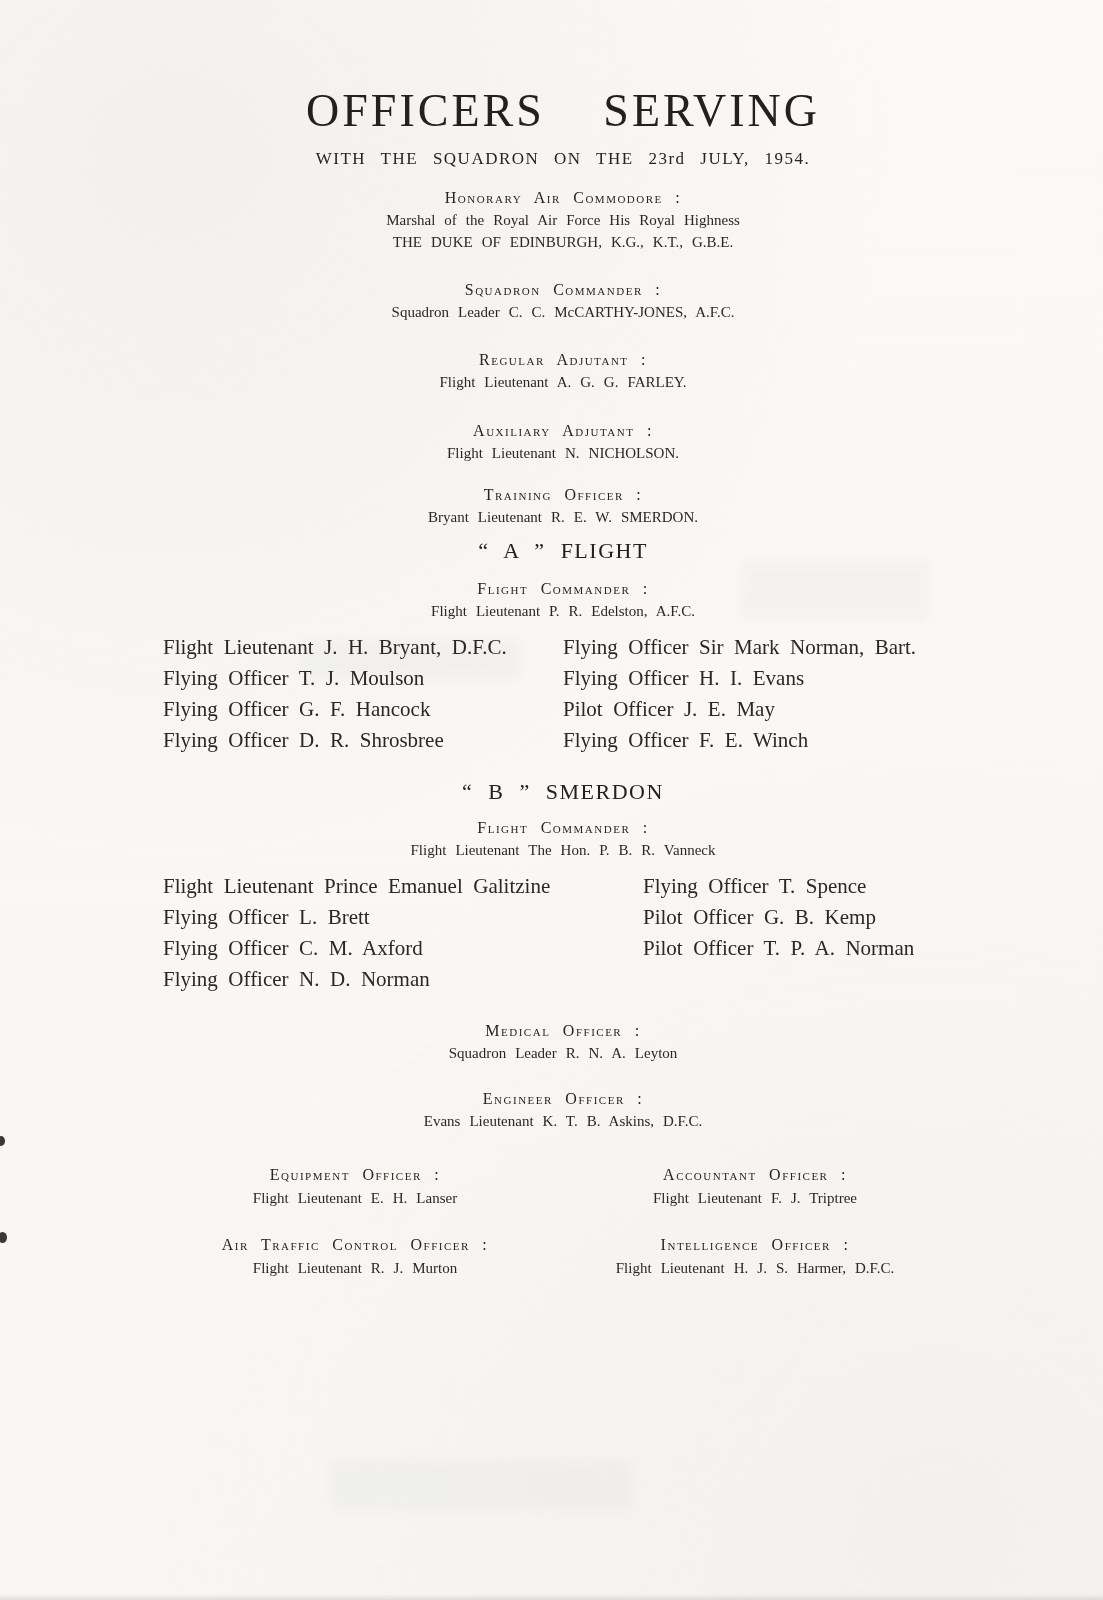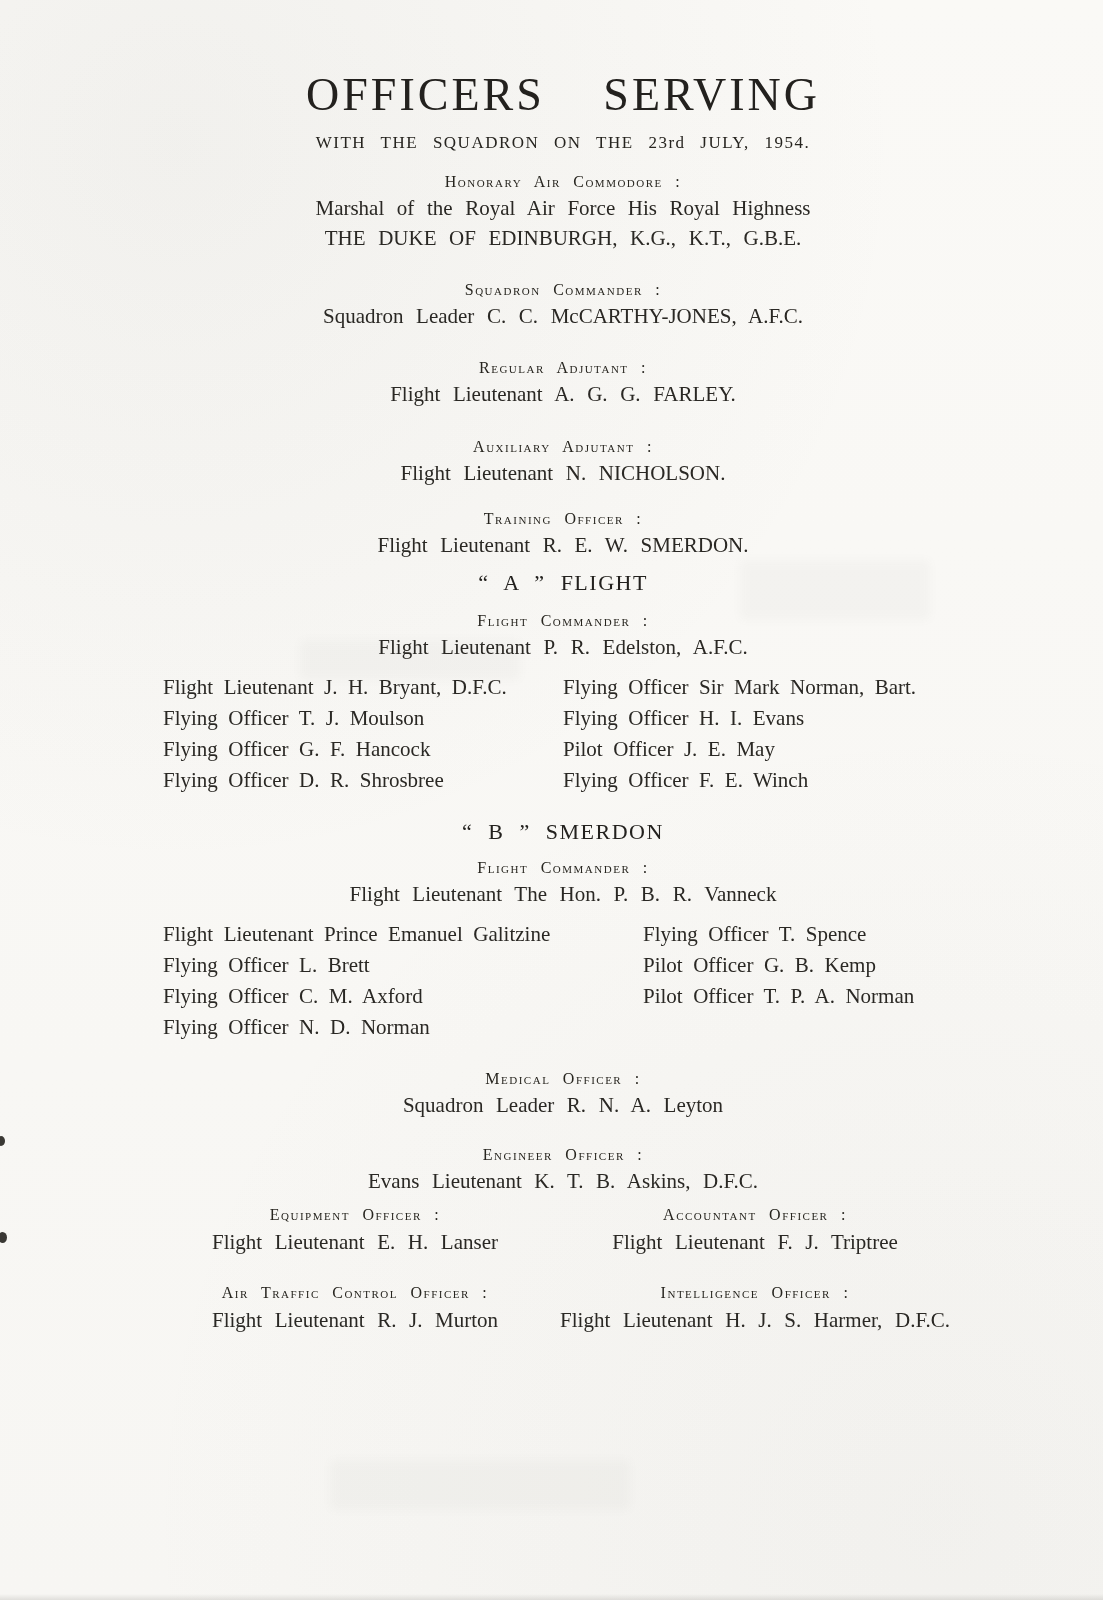--- a/index.html
+++ b/index.html
@@ -9,21 +9,21 @@
     margin:0;
     overflow:hidden;
     background:
       radial-gradient(circle at 16% 9%, rgba(140,140,135,0.08), transparent 42%),
       radial-gradient(circle at 85% 95%, rgba(140,140,135,0.05), transparent 45%),
       linear-gradient(#faf9f6, #f7f6f3);
     font-family:"Liberation Serif","DejaVu Serif",serif;
     color:#2a2824;
   }
   .content {
-    position:absolute; left:163px; top:0; width:800px;
+    position:absolute; left:163px; top:16px; width:800px;
     text-align:center;
     padding-top:68px;
   }
   .title {
     margin:0;
     font-size:46px; font-weight:normal;
     letter-spacing:3px; word-spacing:44px;
     color:#23211e;
   }
   .subtitle {
@@ -32,21 +32,21 @@
     letter-spacing:1.5px; word-spacing:9px;
     color:#26241f;
   }
   .shead {
     font-variant:small-caps;
     font-size:16px;
     letter-spacing:1.5px; word-spacing:7px;
     color:#27251f;
   }
   .line {
-    font-size:21px;
+    font-size:15px;
     word-spacing:0.35em;
     margin-top:5px;
     color:#2a2824;
     text-align:center;
   }
   .m20 { margin-top:20px; }
   .m24 { margin-top:24px; }
   .m28 { margin-top:28px; }
   .m30 { margin-top:30px; }
   .m31 { margin-top:31px; }
@@ -67,21 +67,21 @@
   .cols li {
     font-size:21px;
     word-spacing:0.25em;
     margin-bottom:7px;
     height:24px;
     white-space:nowrap;
   }
   .cols-a .colL { width:400px; }
   .cols-b .colL { width:480px; }
   .colR { flex:1; }
-  .pairrow { display:flex; margin-top:12px; }
+  .pairrow { display:flex; margin-top:36px; }
   .pairrow.second { margin-top:29px; }
   .pair { width:50%; }
   .pair .line { white-space:nowrap; margin-top:6px; }
   .pairL { width:48%; }
   .pairR { width:52%; }
   
   .artifact { position:absolute; pointer-events:none; }
   .bleed {
     background:#8a8a84;
     opacity:0.045;
@@ -121,21 +121,21 @@
     <div class="shead m30">Squadron Commander :</div>
     <div class="line">Squadron Leader C. C. McCARTHY-JONES, A.F.C.</div>
 
     <div class="shead m30">Regular Adjutant :</div>
     <div class="line">Flight Lieutenant A. G. G. FARLEY.</div>
 
     <div class="shead m31">Auxiliary Adjutant :</div>
     <div class="line">Flight Lieutenant N. NICHOLSON.</div>
 
     <div class="shead m24">Training Officer :</div>
-    <div class="line">Flight Lieutenant R. E. W. SMERDON.</div>
+    <div class="line">Bryant Lieutenant R. E. W. SMERDON.</div>
 
     <div class="flight-title">“ A ” FLIGHT</div>
     <div class="shead m16">Flight Commander :</div>
     <div class="line">Flight Lieutenant P. R. Edelston, A.F.C.</div>
 
     <div class="cols cols-a">
       <ul class="colL">
         <li>Flight Lieutenant J. H. Bryant, D.F.C.</li>
         <li>Flying Officer T. J. Moulson</li>
         <li>Flying Officer G. F. Hancock</li>

